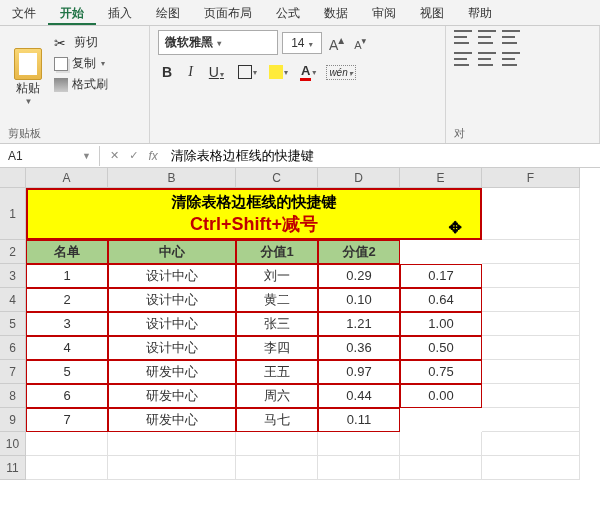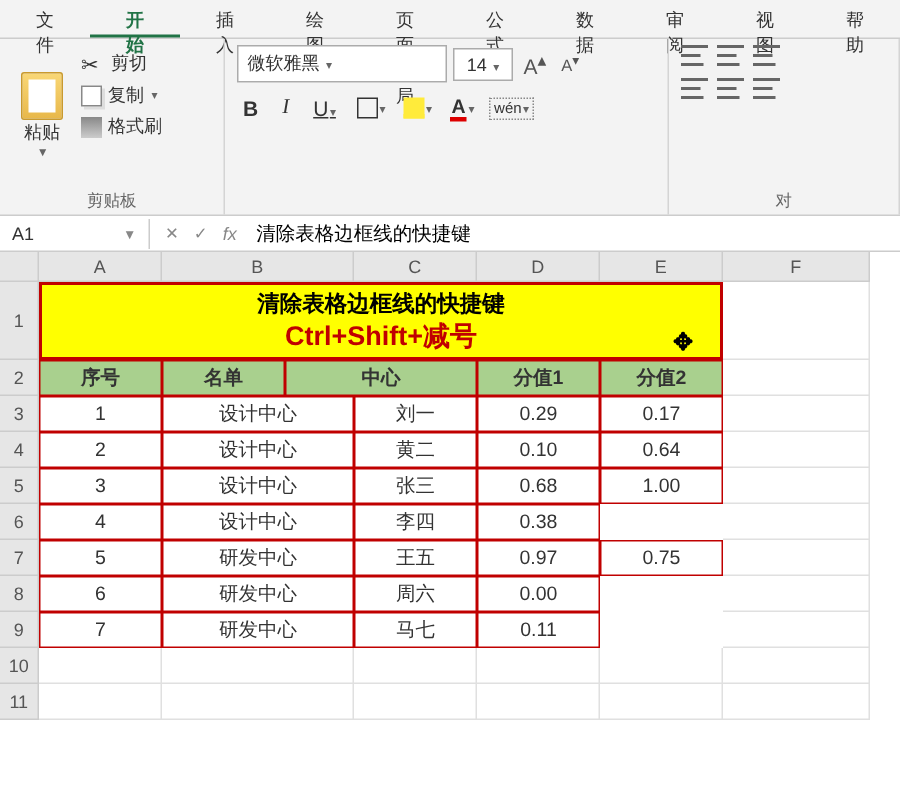--- a/index.html
+++ b/index.html
@@ -1,53 +1,53 @@
 <!DOCTYPE html>
 <html><head>
 <meta charset="utf-8">
 <style>
 * { margin: 0; padding: 0; box-sizing: border-box; font-family: "Microsoft YaHei", sans-serif; }
 body { background: #fff; width: 600px; height: 527px; overflow: hidden; font-size: 12px; color: #333; }
 
 
 .menubar { display: flex; background: #f3f3f3; border-bottom: 1px solid #ccc; height: 26px; }
-.menubar-item { padding: 5px 24px; cursor: pointer; }
+.menubar-item { padding: 5px 12px; cursor: pointer; }
 .menubar-item.active { color: #217346; border-bottom: 2px solid #217346; font-weight: bold; }
 
 
 .ribbon { display: flex; background: #f3f3f3; border-bottom: 1px solid #ccc; height: 118px; }
 .ribbon-group { border-right: 1px solid #d4d4d4; padding: 4px 8px 2px 8px; display: flex; flex-direction: column; }
-.ribbon-group-label { text-align: center; font-size: 11px; color: #666; margin-top: auto; padding-top: 3px; }
+.ribbon-group-label { font-size: 11px; color: #666; margin-top: auto; padding-top: 3px; }
 
 .clipboard-group { width: 150px; }
 .clipboard-inner { display: flex; gap: 6px; flex: 1; }
 .paste-btn { display: flex; flex-direction: column; align-items: center; justify-content: center; padding: 4px 6px; cursor: pointer; }
 .paste-icon { width: 28px; height: 32px; background: linear-gradient(#f9d776, #e8b84a); border: 1px solid #c99a2e; border-radius: 2px; position: relative; }
 .paste-icon::before { content: ""; position: absolute; top: 4px; left: 4px; right: 4px; bottom: 4px; background: #fff; }
 .clip-actions { display: flex; flex-direction: column; gap: 4px; padding-top: 4px; }
 .clip-action { display: flex; align-items: center; gap: 4px; cursor: pointer; font-size: 12px; }
 .scissors { color: #333; font-size: 14px; display:inline-block; width:16px; }
 .copy-icon { width: 14px; height: 14px; border: 1px solid #888; background: #fff; box-shadow: 2px 2px 0 #ddd; display:inline-block; }
 .brush-icon { width: 14px; height: 14px; background: linear-gradient(#888, #ccc); display:inline-block; }
 
 .font-group { width: 296px; }
 .font-row { display: flex; align-items: center; gap: 4px; margin-bottom: 6px; }
 .font-select { border: 1px solid #ababab; background: #fff; padding: 3px 6px; font-size: 12px; }
-.font-name { width: 140px; }
+.font-name { width: 120px; font-weight: bold; }
 .font-size { width: 40px; text-align: center; }
 .inc-dec { font-size: 11px; color: #555; padding: 2px 3px; cursor: pointer; }
 .font-bottom-row { display: flex; align-items: center; gap: 8px; }
 .fb { font-weight: bold; font-size: 14px; cursor: pointer; padding: 2px 4px; }
 .fi { font-style: italic; font-family: Georgia; font-size: 14px; cursor: pointer; padding: 2px 4px; }
 .fu { text-decoration: underline; font-size: 14px; cursor: pointer; padding: 2px 4px; }
 .border-btn, .fill-btn, .fontcolor-btn { display:flex; align-items:center; cursor:pointer; padding:2px; }
 .border-icon { width: 14px; height: 14px; border: 1px solid #333; display:inline-block; }
 .fill-icon { width: 14px; height: 14px; background: #ffeb3b; border-bottom: 3px solid #ffeb3b; display:inline-block; }
 .fontcolor-icon { font-size: 13px; font-weight: bold; border-bottom: 3px solid #d00; display:inline-block; padding: 0 1px; }
-.wen-btn { font-size: 10px; border: 1px dotted #888; padding: 1px 2px; cursor:pointer; }
+.wen-btn { font-size: 10px; border: 1px dotted #888; padding: 1px 2px; cursor:pointer;font-style:italic; }
 .dd { font-size: 8px; color: #666; margin-left: 1px; }
 
 .align-group { flex: 1; }
 .align-row { display: flex; gap: 6px; margin-bottom: 8px; }
 .align-btn { width: 18px; height: 14px; cursor: pointer; display: flex; flex-direction: column; justify-content: space-between; }
 .align-btn span { height: 2px; background: #666; display: block; }
 .align-btn.top span:nth-child(1){width:100%}.align-btn.top span:nth-child(2){width:70%}.align-btn.top span:nth-child(3){width:85%}
 
 
 .formula-row { display: flex; align-items: center; border-bottom: 1px solid #ccc; height: 24px; background: #fff; }
@@ -266,21 +266,20 @@
         </div>
     </div>
 
     <div class="banner">
       <div class="banner-title">清除表格边框线的快捷键</div>
       <div class="banner-sub">Ctrl+Shift+减号</div>
       <div class="cursor-cross">✥</div>
     </div>
 
     <div class="header-row">
-      <div class="header-cell cA">序号</div>
       <div class="header-cell cC">名单</div>
       <div class="header-cell cB">中心</div>
       <div class="header-cell cD">分值1</div>
       <div class="header-cell cE">分值2</div>
     </div>
 
     <div id="data-rows">
         <div class="data-row" style="top: 76px;">
           <div class="data-cell cA">1</div>
           <div class="data-cell cB">设计中心</div>
@@ -292,40 +291,42 @@
           <div class="data-cell cA">2</div>
           <div class="data-cell cB">设计中心</div>
           <div class="data-cell cC">黄二</div>
           <div class="data-cell cD">0.10</div>
           <div class="data-cell cE">0.64</div>
         </div>
         <div class="data-row" style="top: 124px;">
           <div class="data-cell cA">3</div>
           <div class="data-cell cB">设计中心</div>
           <div class="data-cell cC">张三</div>
-          <div class="data-cell cD">0.68</div>
+          <div class="data-cell cD">1.21</div>
           <div class="data-cell cE">1.00</div>
         </div>
         <div class="data-row" style="top: 148px;">
           <div class="data-cell cA">4</div>
           <div class="data-cell cB">设计中心</div>
           <div class="data-cell cC">李四</div>
-          <div class="data-cell cD">0.38</div>
+          <div class="data-cell cD">0.36</div>
+          <div class="data-cell cE">0.50</div>
         </div>
         <div class="data-row" style="top: 172px;">
           <div class="data-cell cA">5</div>
           <div class="data-cell cB">研发中心</div>
           <div class="data-cell cC">王五</div>
           <div class="data-cell cD">0.97</div>
           <div class="data-cell cE">0.75</div>
         </div>
         <div class="data-row" style="top: 196px;">
           <div class="data-cell cA">6</div>
           <div class="data-cell cB">研发中心</div>
           <div class="data-cell cC">周六</div>
+          <div class="data-cell cD">0.44</div>
           <div class="data-cell cE">0.00</div>
         </div>
         <div class="data-row" style="top: 220px;">
           <div class="data-cell cA">7</div>
           <div class="data-cell cB">研发中心</div>
           <div class="data-cell cC">马七</div>
           <div class="data-cell cE">0.11</div>
         </div>
       </div>
   </div>

